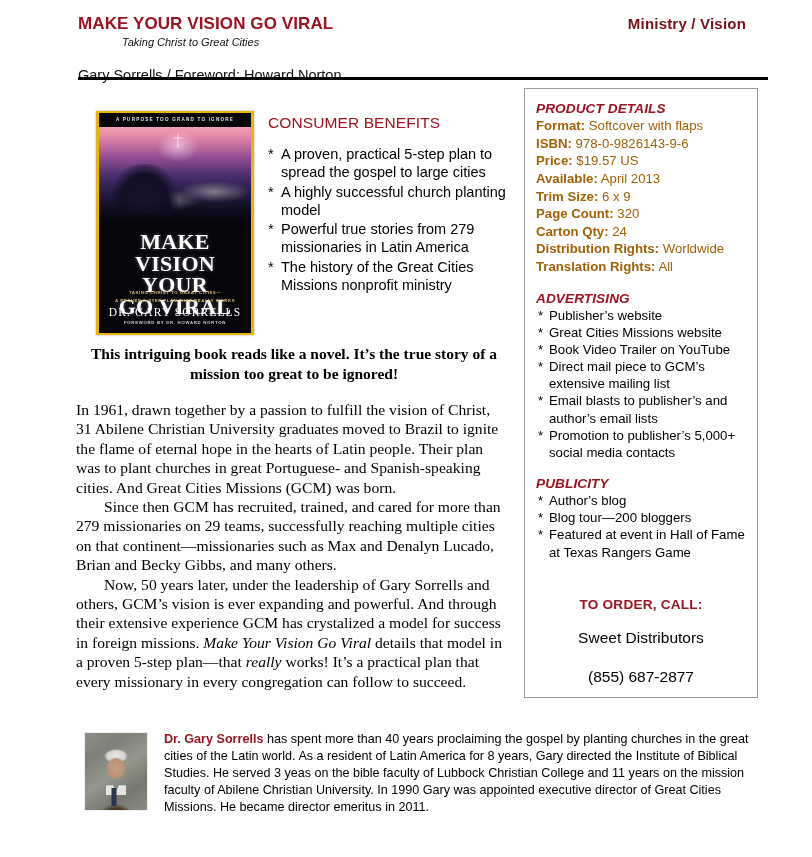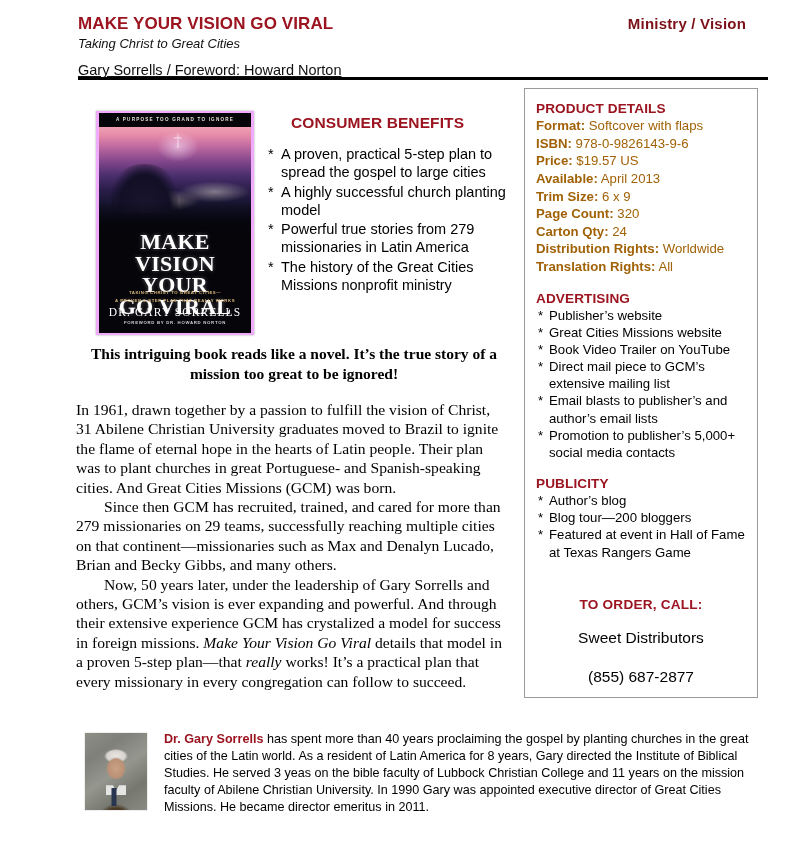--- a/index.html
+++ b/index.html
@@ -41,47 +41,47 @@
     line-height: 1.15;
   }
   .hdr-cat {
     font-size: 15px;
     font-weight: bold;
     color: #7B1018;
     letter-spacing: 0.2px;
     padding-right: 22px;
   }
   .hdr-sub {
-    font-size: 13px;
+    font-size: 11px;
     font-style: italic;
     color: #111;
     margin-top: 2px;
     line-height: 1.2;
+    margin-left: 44px;
   }
   .hdr-auth {
     font-size: 14.5px;
     color: #111;
-    margin-top: 11px;
+    margin-top: 18px;
     line-height: 1.2;
-    text-decoration: underline;
   }
   .hdr-rule {
     position: absolute;
     left: 78px; top: 77px;
     width: 690px;
     height: 3px;
     background: #000;
   }
 
   
   .cover-wrap {
     position: absolute;
     left: 96px; top: 111px;
     width: 158px; height: 224px;
-    background: #f0abfc;
+    background: #eab308;
     box-shadow: 0 0 2px rgba(0,0,0,0.35);
   }
   .cover {
     position: absolute;
     left: 3px; top: 2px;
     width: 152px; height: 220px;
     background: #05050a;
     overflow: hidden;
   }
   .cov-banner {
@@ -174,25 +174,24 @@
   }
 
   
   .benefits {
     position: absolute;
     left: 268px; top: 114px;
     width: 240px;
   }
   .benefits-h {
     font-size: 15.5px;
-    font-weight: bold;
+    font-weight: normal;
     color: #9B1420;
     letter-spacing: 0.1px;
     margin-bottom: 13px;
-    margin-left: 23px;
   }
   .bl {
     display: flex;
     font-size: 14.5px;
     line-height: 1.26;
     color: #000;
     margin-bottom: 1px;
   }
   .bl .star {
     width: 13px;
@@ -240,20 +239,21 @@
   }
   .panel-inner {
     padding: 12px 11px 0 11px;
   }
   .sec-h {
     font-size: 13.6px;
     font-weight: bold;
     color: #9B1420;
     letter-spacing: 0.1px;
     margin: 0 0 1px 0;
+    font-style: italic;
   }
   .kv {
     font-size: 13.2px;
     line-height: 1.335;
     color: #a16207;
   }
   .kv b { font-weight: bold; }
   .plist {
     margin-top: 1px;
   }

